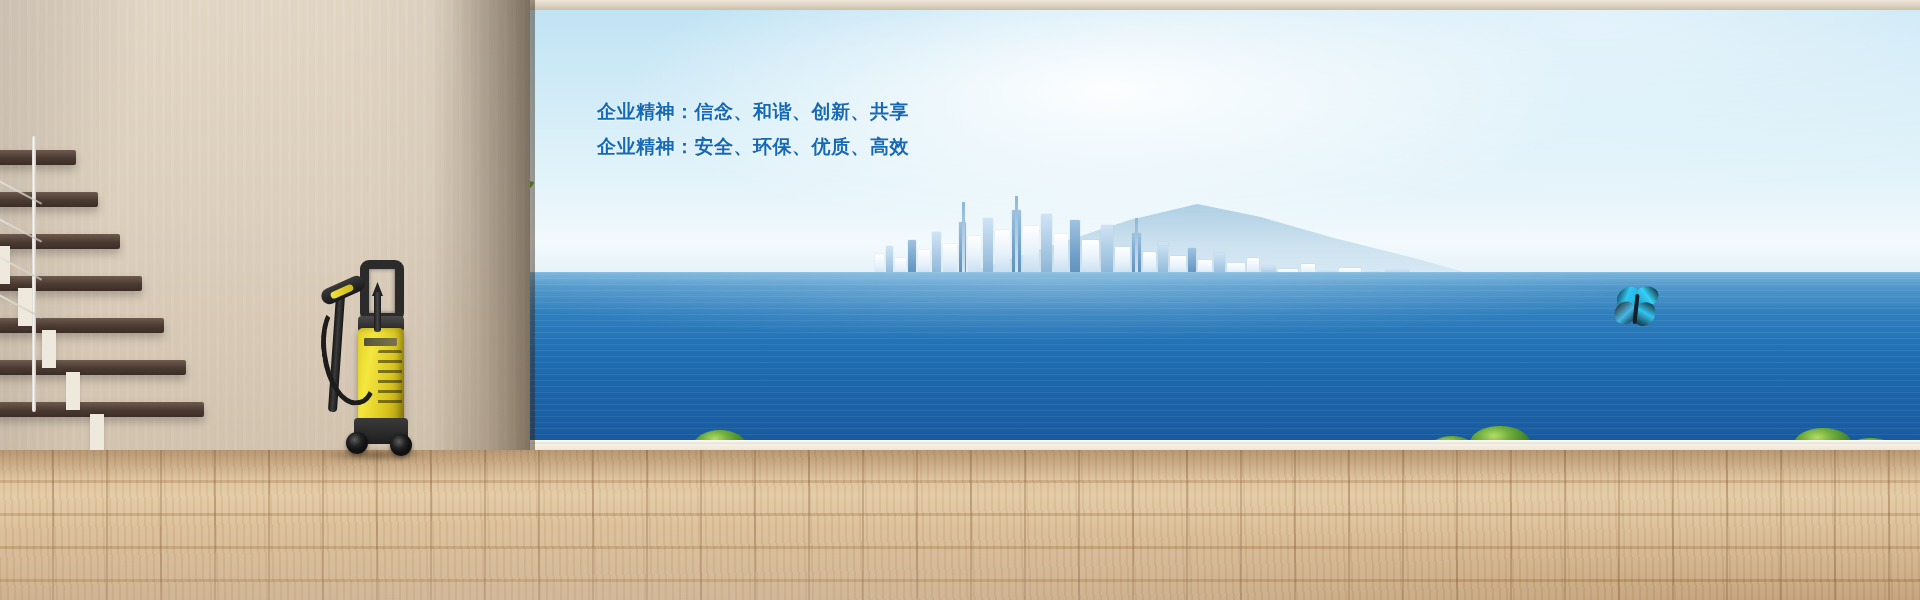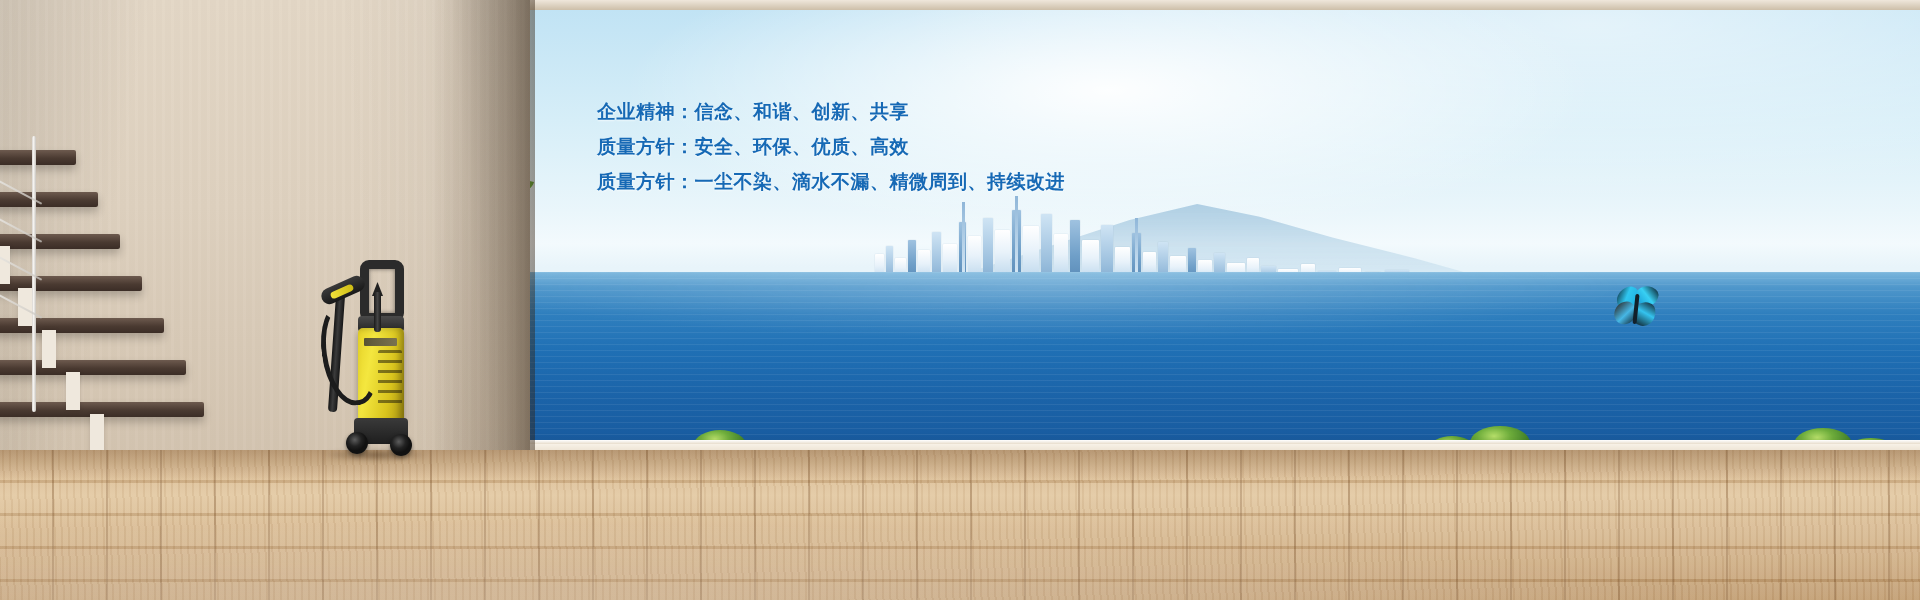--- a/index.html
+++ b/index.html
@@ -362,17 +362,16 @@
     <div class="w-nozzle-tip"></div>
     <div class="w-nozzle"></div>
     <div class="w-lance"></div>
     <div class="w-hose"></div>
     <div class="w-gun"></div>
     <div class="w-gun-yellow"></div>
   </div>
 
   <div class="copy">
     <span class="line">企业精神：信念、和谐、创新、共享</span>
-    <span class="line">质量方针：安全、环保、优质、高效</span>
-    <span class="line">质量方针：一尘不染、滴水不漏、精微周到、持续改进</span>
+    <span class="line">企业精神：安全、环保、优质、高效</span>
   </div>
 
 </div>
 
 </body></html>

